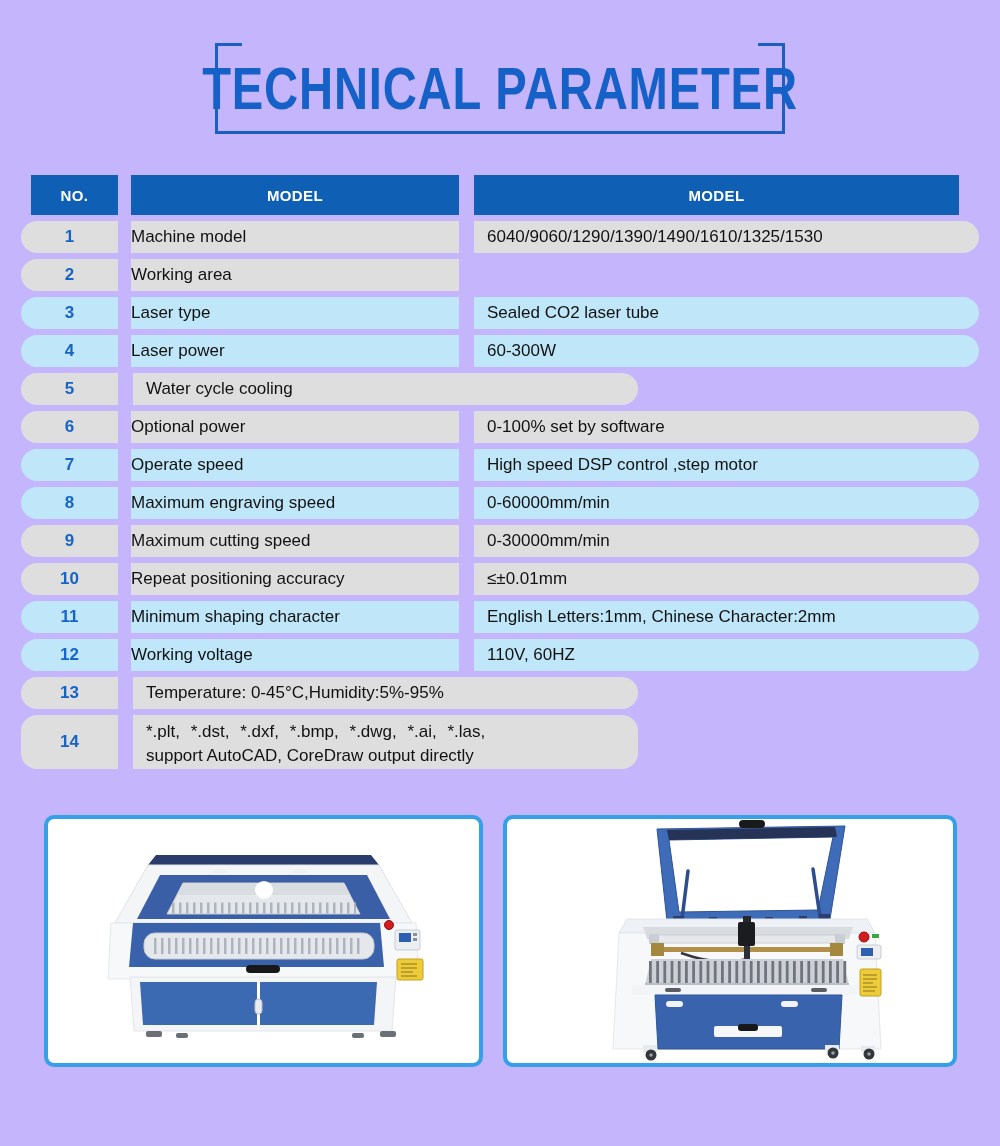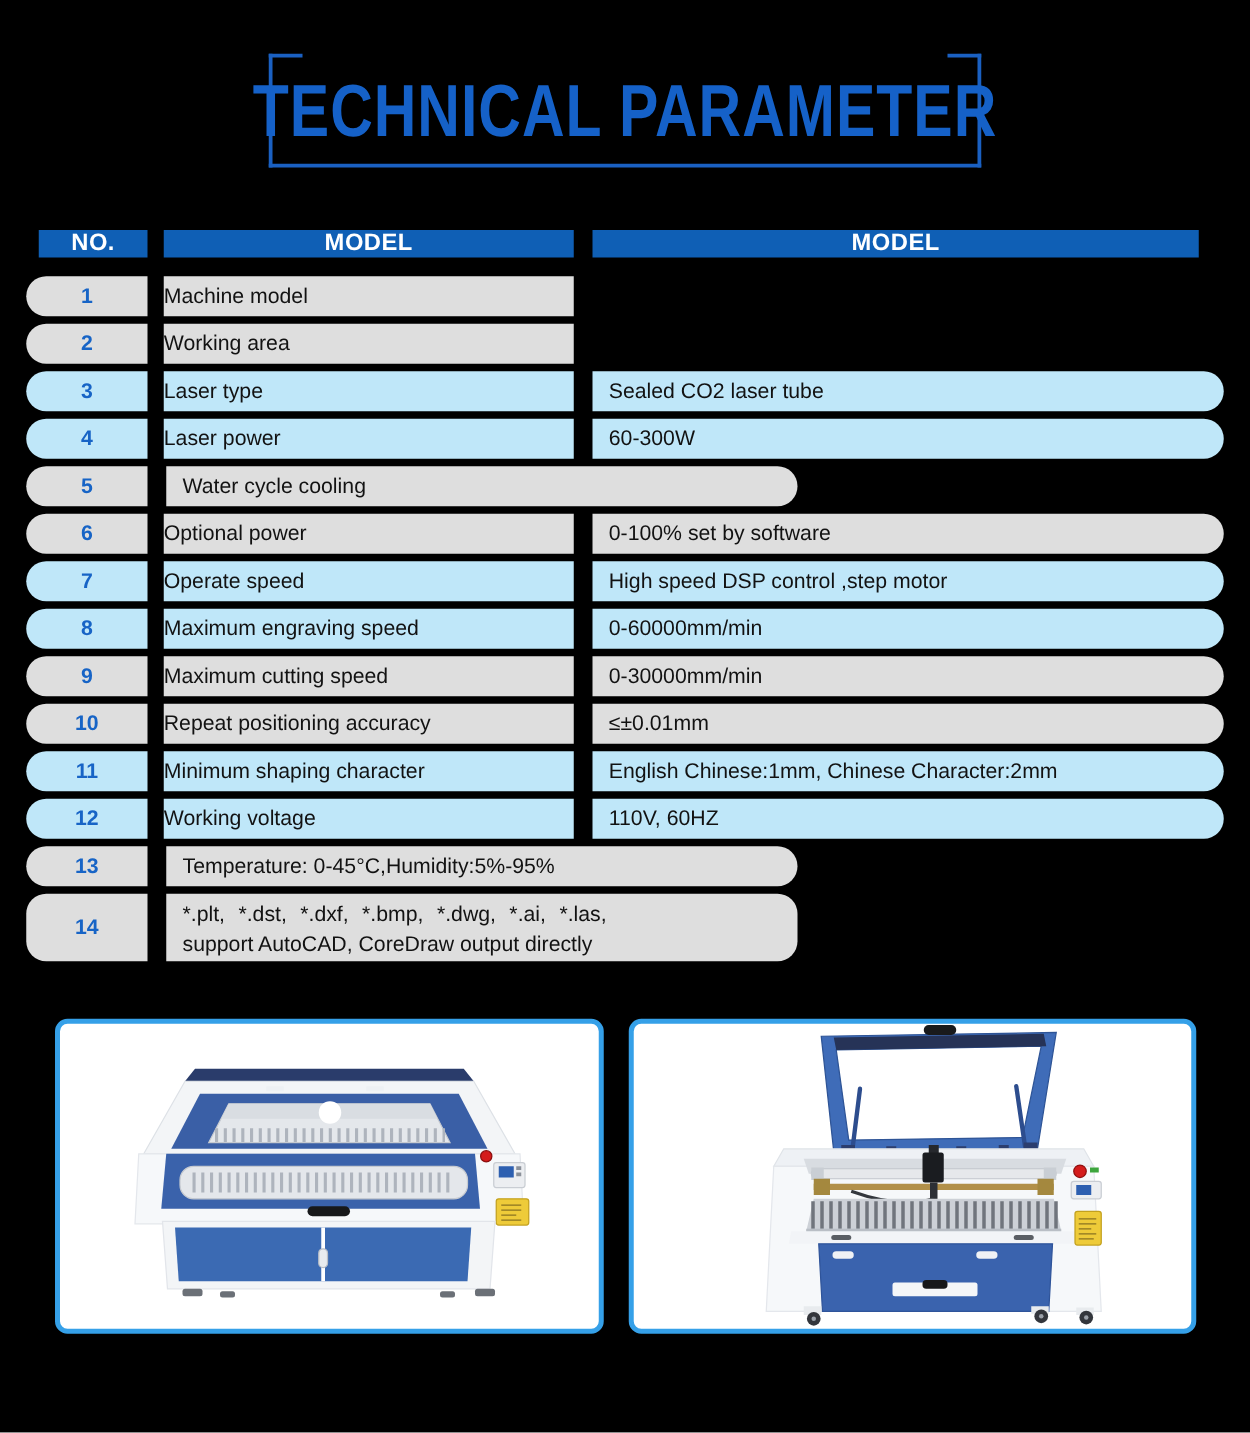--- a/index.html
+++ b/index.html
@@ -1,37 +1,37 @@
 <!DOCTYPE html>
 <html><head>
 <meta charset="utf-8">
 <style>
   * { box-sizing: border-box; }
   html,body { margin:0; padding:0; background:#fff; }
   body { font-family:"Liberation Sans","DejaVu Sans",sans-serif; }
-  .page { position:relative; width:1000px; height:1146px; background:#000000; overflow:hidden;text-decoration:underline; }
+  .page { position:relative; width:1000px; height:1146px; background:#c4b5fd; overflow:hidden;text-decoration:underline; }
 
   
   .title-frame { position:absolute; left:215px; top:43px; width:570px; height:91px; }
   .fr-line { position:absolute; background:#1a60c2; }
   .fr-left   { left:0; top:0; width:3px; height:100%; }
   .fr-right  { right:0; top:0; width:3px; height:100%; }
   .fr-bottom { left:0; bottom:0; width:100%; height:3px; }
   .fr-tick-l { left:0; top:0; width:27px; height:3px; }
   .fr-tick-r { right:0; top:0; width:27px; height:3px; }
   .title-text {
     position:absolute; left:0; right:0; top:0; height:100%;
     display:flex; align-items:center; justify-content:center;
     font-size:59px; font-weight:bold; color:#1561c8;
     transform:scaleX(.8); white-space:nowrap; letter-spacing:1px;
   }
 
   
   .spec-table { position:absolute; left:21px; top:175px; width:958px; }
-  .thead { display:flex; height:40px; margin-bottom:6px; font-weight:bold; color:#fff; font-size:19px; letter-spacing:.4px;align-items:center; }
+  .thead { display:flex; height:40px; margin-bottom:6px; font-weight:bold; color:#fff; font-size:15px; letter-spacing:.4px; }
   .th { background:#0f5fb5; display:flex; align-items:center; justify-content:center; }
   .th1 { width:87px;  margin-left:10px; }
   .th2 { width:328px; margin-left:13px; }
   .th3 { width:485px; margin-left:15px; }
 
   .trow { display:flex; height:32px; margin-bottom:6px; font-size:17px; color:#121212; }
   .trow.tall { height:54px; }
   .cno {
     width:97px; border-radius:16px 0 0 16px;
     display:flex; align-items:center; justify-content:center;
@@ -68,20 +68,21 @@
   <div class="spec-table">
     <div class="thead">
       <div class="th th1">NO.</div>
       <div class="th th2">MODEL</div>
       <div class="th th3">MODEL</div>
     </div>
 
     <div class="trow gray">
       <div class="cno">1</div>
       <div class="clabel">Machine model</div>
+      <div class="cvalue">6040/9060/1290/1390/1490/1610/1325/1530</div>
     </div>
     <div class="trow gray">
       <div class="cno">2</div>
       <div class="clabel">Working area</div>
     </div>
     <div class="trow blue">
       <div class="cno">3</div>
       <div class="clabel">Laser type</div>
       <div class="cvalue">Sealed CO2 laser tube</div>
     </div>
@@ -115,21 +116,21 @@
       <div class="cvalue">0-30000mm/min</div>
     </div>
     <div class="trow gray">
       <div class="cno">10</div>
       <div class="clabel">Repeat positioning accuracy</div>
       <div class="cvalue">≤±0.01mm</div>
     </div>
     <div class="trow blue">
       <div class="cno">11</div>
       <div class="clabel">Minimum shaping character</div>
-      <div class="cvalue">English Chinese:1mm, Chinese Character:2mm</div>
+      <div class="cvalue">English Letters:1mm, Chinese Character:2mm</div>
     </div>
     <div class="trow blue">
       <div class="cno">12</div>
       <div class="clabel">Working voltage</div>
       <div class="cvalue">110V, 60HZ</div>
     </div>
     <div class="trow gray">
       <div class="cno">13</div>
       <div class="cvalue">Temperature: 0-45°C,Humidity:5%-95%</div>
     </div>

